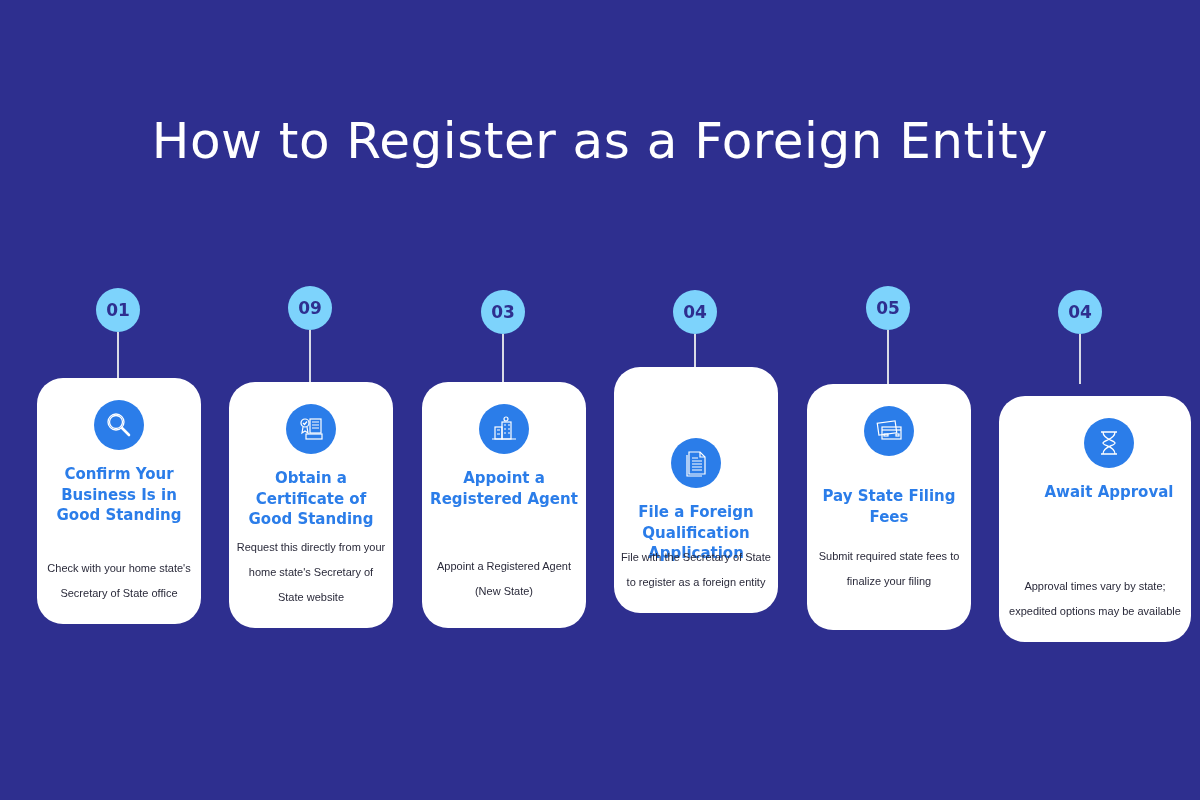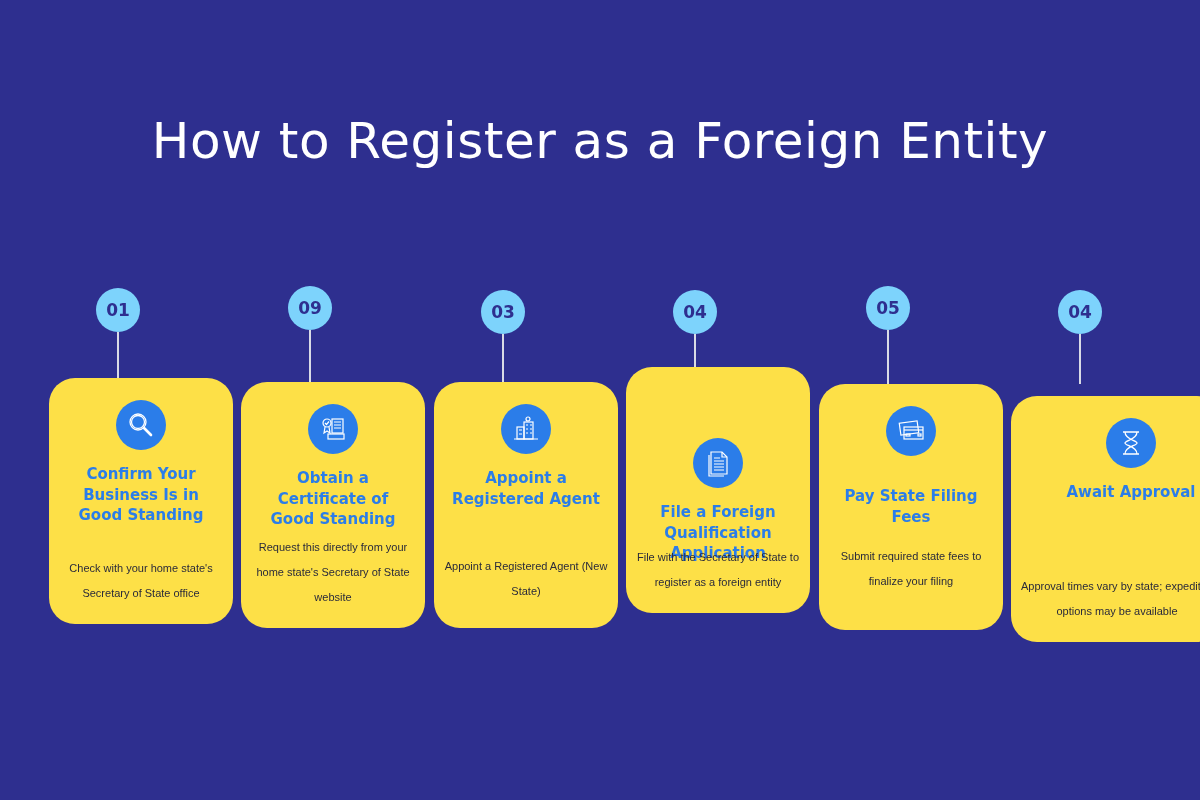--- a/index.html
+++ b/index.html
@@ -17,23 +17,23 @@
   }
   .step { position: absolute; width: 164px; }
   .num {
     position: absolute; left: 59px; width: 44px; height: 44px; border-radius: 50%;
     background: #7dd3fc; color: #2e2f8f;
     font-family: "DejaVu Sans", sans-serif; font-weight: bold; font-size: 17px;
     display: flex; align-items: center; justify-content: center;
   }
   .line { position: absolute; left: 80px; width: 2px; background: #d9dbe6; }
   .card {
-    position: absolute; left: 0; width: 184px; height: 246px;
-    background: #fde047; border-radius: 26px;
-    display: flex; flex-direction: column; align-items: center; margin-left: 12px;
+    position: absolute; left: 0; width: 164px; height: 246px;
+    background: #ffffff; border-radius: 26px;
+    display: flex; flex-direction: column; align-items: center;
   }
   .icon {
     margin-top: 22px; width: 50px; height: 50px; border-radius: 50%;
     background: #2b7de9; display: flex; align-items: center; justify-content: center;
   }
   .icon svg { width: 30px; height: 30px; }
   .head {
     margin-top: 14px; color: #2b7de9; font-weight: bold; font-size: 15px;
     line-height: 20.5px; text-align: center; width: 150px;
     font-family: "DejaVu Sans", sans-serif;

